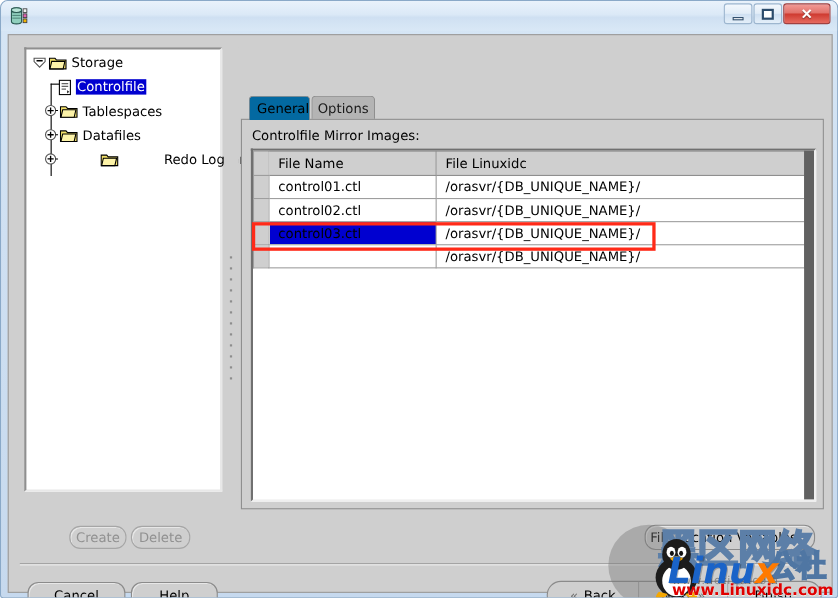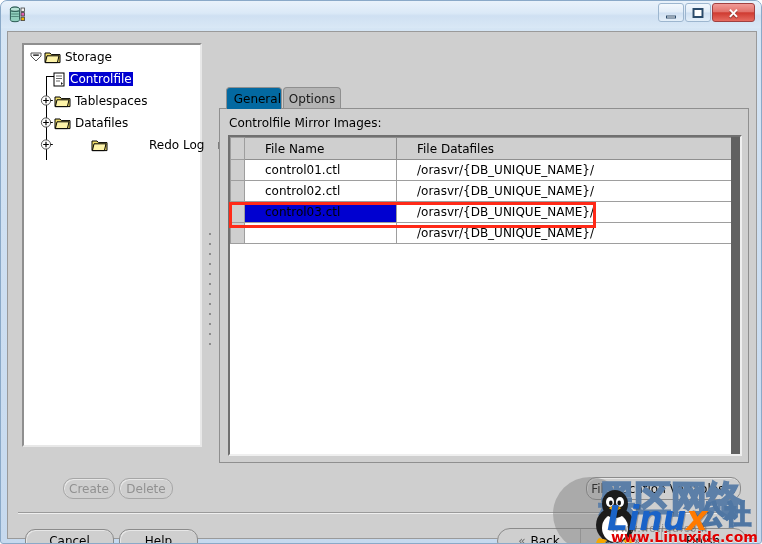--- a/index.html
+++ b/index.html
@@ -179,21 +179,21 @@
   }
   table.grid {
     border-collapse: collapse;
     width: 501px;
     table-layout: fixed;
     font-size: 12px;
   }
   table.grid td, table.grid th {
     border: 1px solid #9e9e9e;
     height: 21px;
-    padding: 0 0 0 20px;
+    padding: 0 0 0 8px;
     text-align: left;
     font-weight: normal;
     overflow: hidden;
     white-space: nowrap;
     color: #000;
   }
   table.grid th {
     background: #cfcfcf;
     border-color: #8f8f8f;
     height: 22px;
@@ -465,21 +465,21 @@
 
     <div id="card">
       <div id="card-label">Controlfile Mirror Images:</div>
 
       <div id="table-wrap">
         <table class="grid">
           <thead>
             <tr>
               <th class="rowhdr"></th>
               <th class="col-name">File Name</th>
-              <th class="col-dir">File Datafiles</th>
+              <th class="col-dir">File Linuxidc</th>
             </tr>
           </thead>
           <tbody>
             <tr>
               <td class="rowhdr"></td>
               <td class="col-name">control01.ctl</td>
               <td class="col-dir">/orasvr/{DB_UNIQUE_NAME}/</td>
             </tr>
             <tr>
               <td class="rowhdr"></td>

